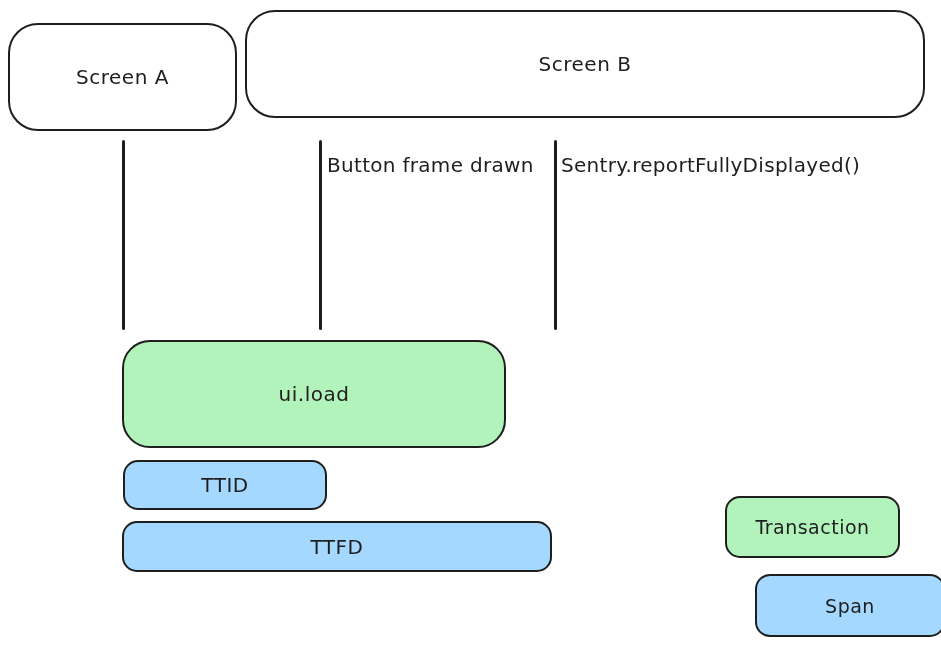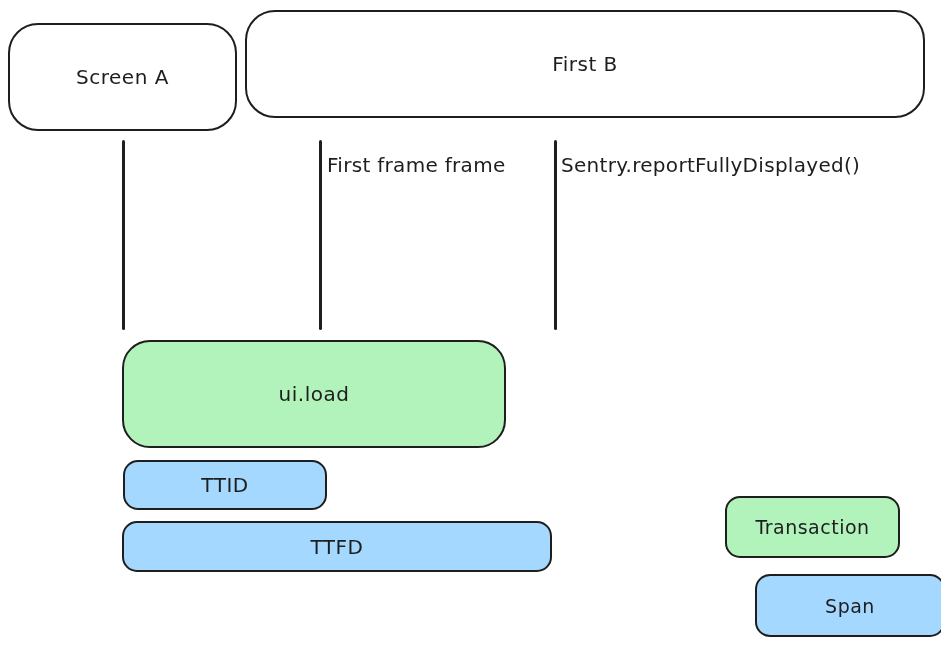--- a/index.html
+++ b/index.html
@@ -60,28 +60,28 @@
 </style>
 </head>
 <body>
 
 <div class="canvas">
 
   <div id="screen-a" class="sketch-box r-lg">
     <span>Screen A</span>
   </div>
   <div id="screen-b" class="sketch-box r-lg">
-    <span>First B</span>
+    <span>Screen B</span>
   </div>
 
   <div id="line-1" class="event-line"></div>
   <div id="line-2" class="event-line"></div>
   <div id="line-3" class="event-line"></div>
 
-  <div id="label-2" class="event-label">First frame frame</div>
+  <div id="label-2" class="event-label">Button frame drawn</div>
   <div id="label-3" class="event-label">Sentry.reportFullyDisplayed()</div>
 
   <div id="bar-uiload" class="sketch-box fill-transaction">
     <span>ui.load</span>
   </div>
   <div id="bar-ttid" class="sketch-box r-sm fill-span">
     <span>TTID</span>
   </div>
   <div id="bar-ttfd" class="sketch-box r-sm fill-span">
     <span>TTFD</span>

